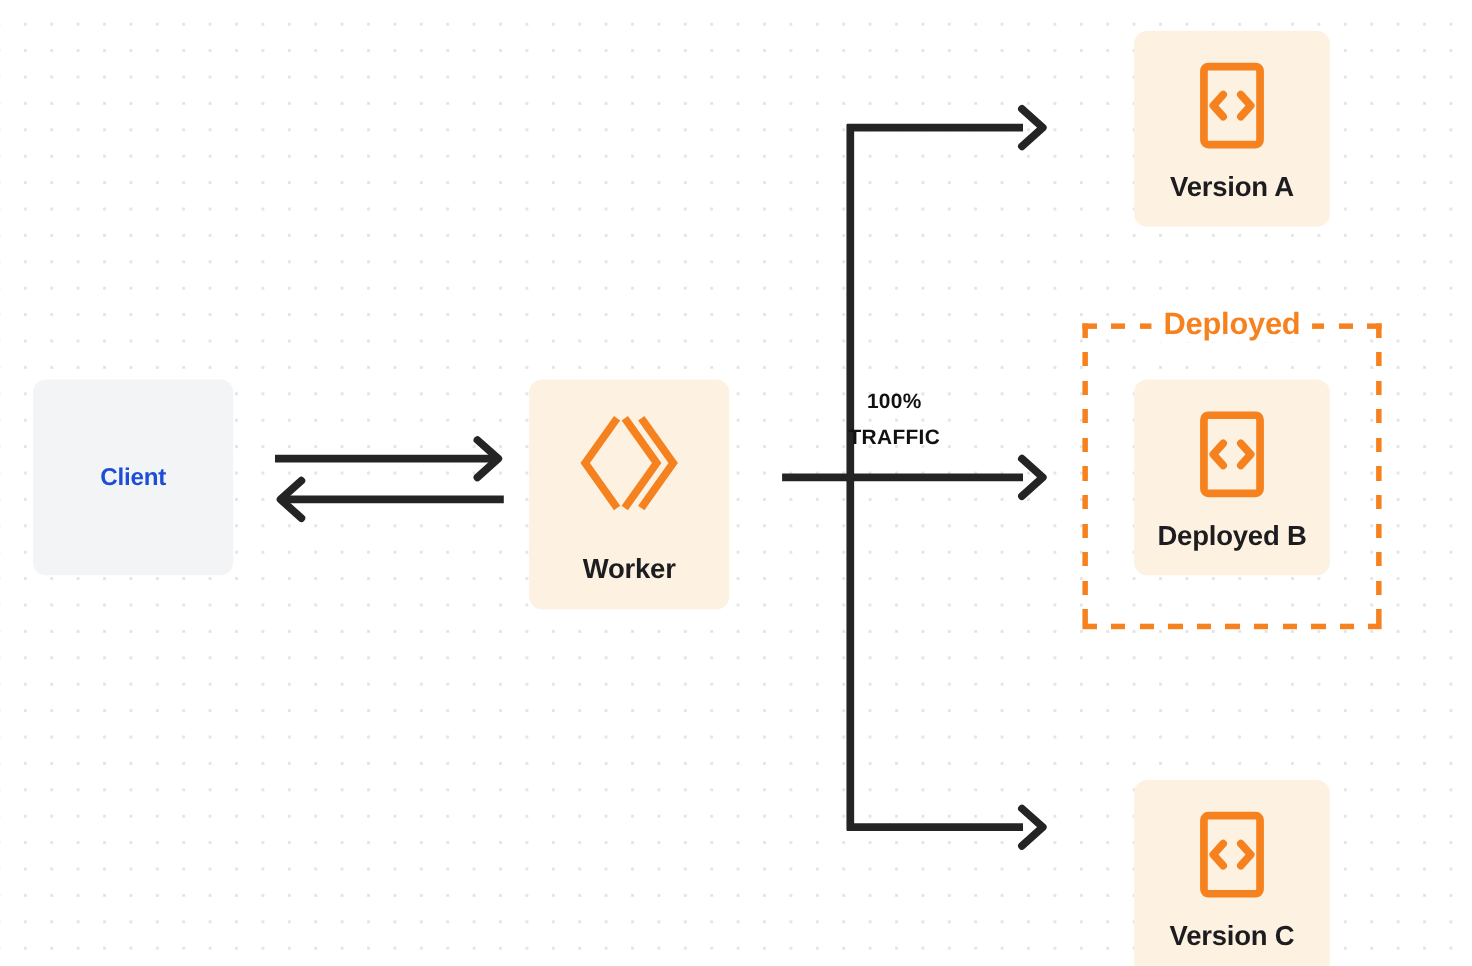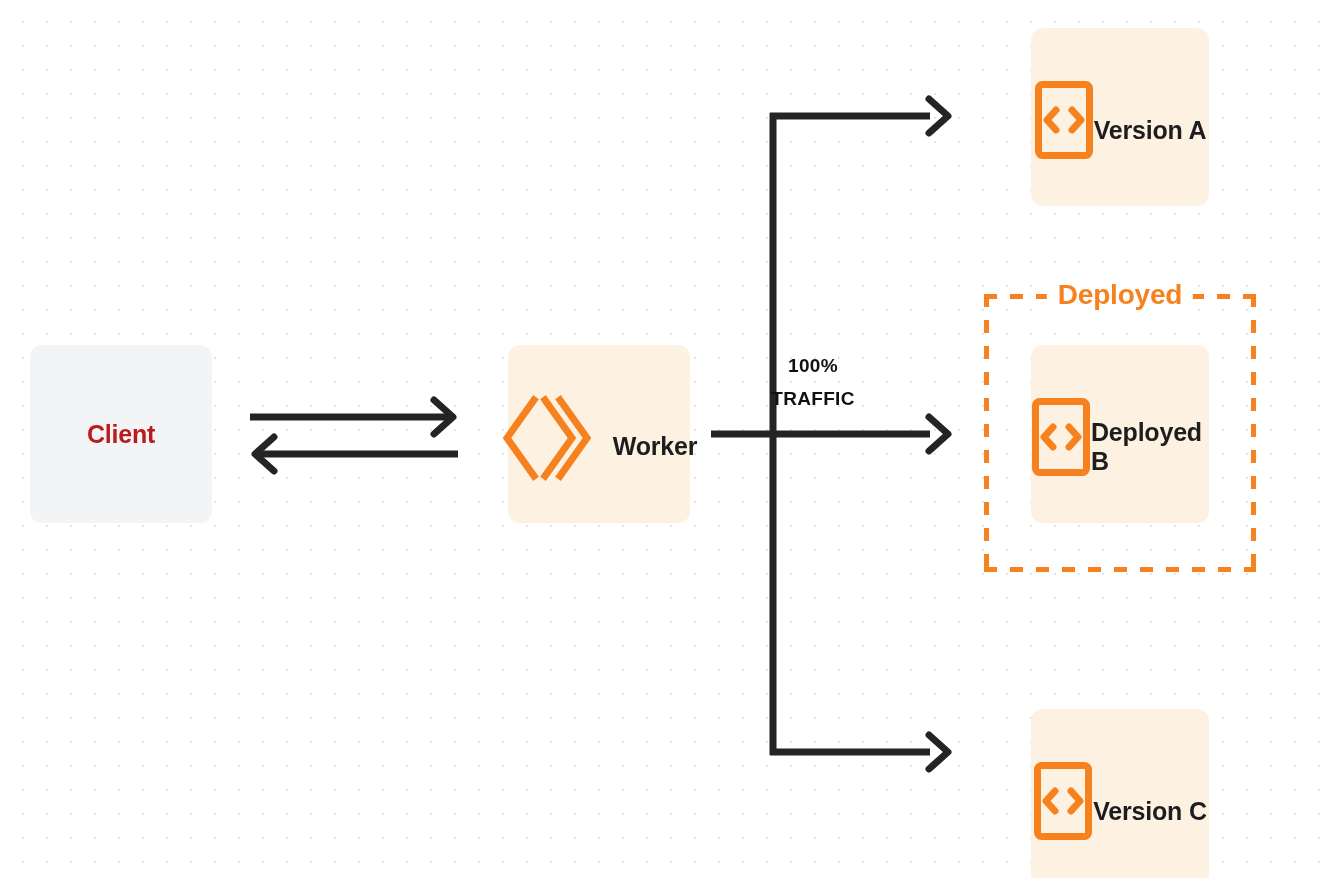--- a/index.html
+++ b/index.html
@@ -22,47 +22,47 @@
     background-color: #ffffff;
     background-image: radial-gradient(circle, #e3e4e6 1.25px, rgba(0,0,0,0) 1.3px);
     background-size: 24px 24px;
     background-position: 11px 10px;
   }
 
   .node {
     position: absolute;
     box-sizing: border-box;
     display: flex;
-    flex-direction: row;
+    flex-direction: column;
     align-items: center;
     justify-content: center;
     border-radius: 12px;
   }
 
   
   #client-node {
     left: 30px;
     top: 345px;
     width: 182px;
     height: 178px;
     background: #f3f4f6;
   }
   #client-node .node-label {
-    font-size: 25px;
-    font-weight: 700;
-    color: #b91c1c;
+    font-size: 22px;
+    font-weight: 700;
+    color: #1d4ed8;
     letter-spacing: -0.2px;
   }
 
   
   #worker-node {
-    left: 508px;
+    left: 481px;
     top: 345px;
     width: 182px;
-    height: 178px;
+    height: 209px;
     background: #fdf1e2;
     padding-top: 8px;
     gap: 20px;
   }
   #worker-node .node-label {
     font-size: 25px;
     font-weight: 700;
     color: #1d1d1f;
     margin-top: 16px;
     letter-spacing: -0.2px;

